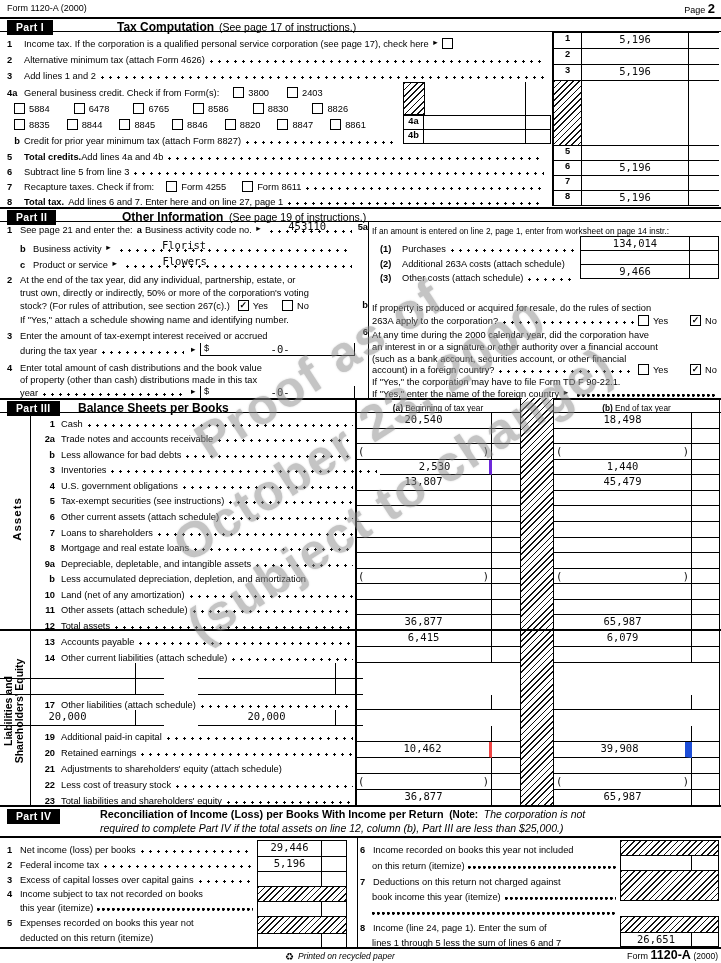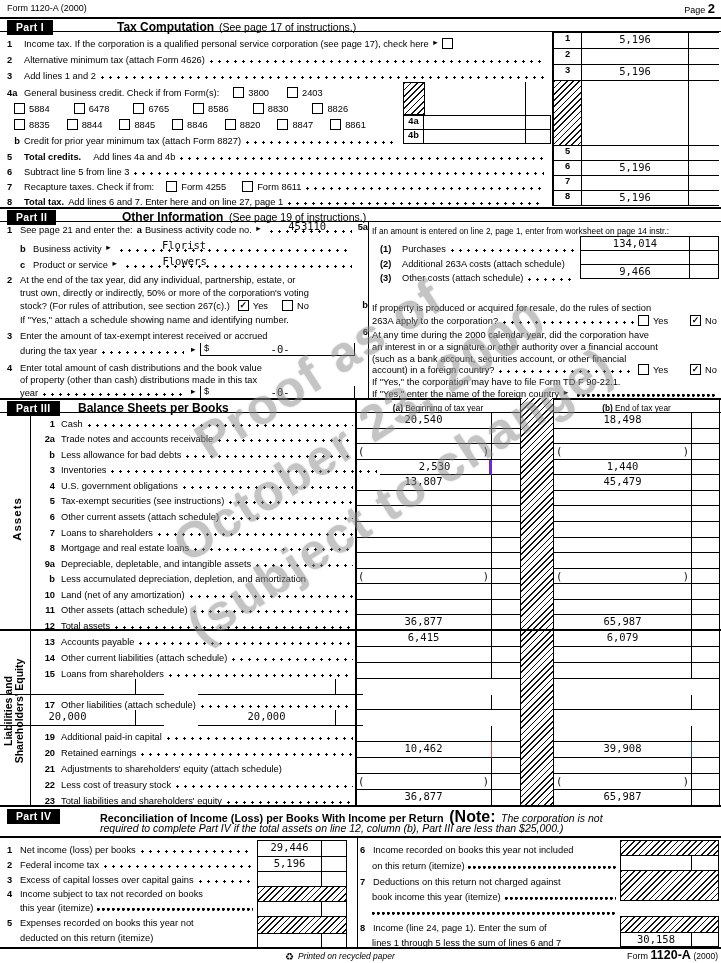--- a/index.html
+++ b/index.html
@@ -122,21 +122,21 @@
       <span>8861</span>
   </div>
   <div class="ab line" style="left:7px;top:133px;width:390px">
     <span class="ln" style="width:17px;text-align:right;padding-right:4px;box-sizing:border-box">b</span>
     <span>Credit for prior year minimum tax (attach Form 8827)</span>
     <span class="dl"></span>
   </div>
   <div class="ab line" style="left:7px;top:149px;width:540px">
     <span class="ln">5</span>
     <span class="b">Total credits.</span>
-    <span style="margin-left:12px">Add lines 4a and 4b</span>
+    <span style="margin-left:0">Add lines 4a and 4b</span>
     <span class="dl"></span>
   </div>
   <div class="ab line" style="left:7px;top:164px;width:540px">
     <span class="ln">6</span>
     <span>Subtract line 5 from line 3</span>
     <span class="dl"></span>
   </div>
   <div class="ab line" style="left:7px;top:179px;width:540px">
     <span class="ln">7</span>
     <span>Recapture taxes. Check if from:</span>
@@ -588,25 +588,20 @@
           <span class="p3lab">Other current liabilities (attach schedule)</span>
           <span class="dl"></span>
         </span>
       <span class="c3 val" style="width:136px;border-right:1px solid #000"></span>
         <span class="c3" style="width:28px"></span>
         <span style="flex:none;width:34px"></span>
       <span class="c3 val" style="width:138px;border-right:1px solid #000"></span>
         <span class="c3" style="width:27px"></span>
     </div>
     <div class="p3r" style="height:15.91px">
-      <span class="p3left">
-          <span class="p3num">15</span>
-          <span class="p3lab">Loans from shareholders</span>
-          <span class="dl"></span>
-        </span>
       <span class="c3 val" style="width:136px;border-right:1px solid #000"></span>
         <span class="c3" style="width:28px"></span>
         <span style="flex:none;width:34px"></span>
       <span class="c3 val" style="width:138px;border-right:1px solid #000"></span>
         <span class="c3" style="width:27px"></span>
     </div>
     <div class="p3r" style="height:15.91px">
       <span class="c3 val" style="width:136px;border-right:1px solid #000"></span>
         <span class="c3" style="width:28px"></span>
         <span style="flex:none;width:34px"></span>
@@ -643,24 +638,24 @@
         <span style="flex:none;width:34px"></span>
       <span class="c3 val" style="width:138px;border-right:1px solid #000"></span>
         <span class="c3" style="width:27px"></span>
     </div>
     <div class="p3r" style="height:15.91px">
       <span class="p3left">
           <span class="p3num">20</span>
           <span class="p3lab">Retained earnings</span>
           <span class="dl"></span>
         </span>
-      <span class="c3 val" style="width:136px;border-right:1px solid #ef4444">10,462</span>
-        <span class="c3" style="width:28px"></span>
-        <span style="flex:none;width:34px"></span>
-      <span class="c3 val" style="width:138px;border-right:1px solid #1d4ed8">39,908</span>
+      <span class="c3 val" style="width:136px;border-right:3px solid #ef4444">10,462</span>
+        <span class="c3" style="width:28px"></span>
+        <span style="flex:none;width:34px"></span>
+      <span class="c3 val" style="width:138px;border-right:7px solid #1d4ed8">39,908</span>
         <span class="c3" style="width:27px"></span>
     </div>
     <div class="p3r" style="height:15.91px">
       <span class="p3left">
           <span class="p3num">21</span>
           <span class="p3lab">Adjustments to shareholders' equity (attach schedule)</span>
         </span>
       <span class="c3 val" style="width:136px;border-right:1px solid #000"></span>
         <span class="c3" style="width:28px"></span>
         <span style="flex:none;width:34px"></span>
@@ -698,21 +693,21 @@
         <span class="c3" style="width:27px"></span>
     </div>
   </div>
   <div class="ab" style="left:0;top:629px;width:721px;border-top:2px solid #000"></div>
   <div class="ab" style="left:0;top:805px;width:721px;border-top:2px solid #000"></div>
 
   <div class="ab" style="left:0;top:806px;width:721px;height:32px;box-sizing:border-box;border-bottom:2px solid #000">
     <span class="badge ab" style="left:7px;top:3px">Part IV</span>
     <span class="ab" style="left:100px;top:2px;white-space:nowrap">
       <span class="b" style="font-size:10.8px">Reconciliation of Income (Loss) per Books With Income per Return</span>
-      <span class="b" style="font-size:16px;margin-left:3px">(Note:</span>
+      <span class="b" style="font-size:10px;margin-left:3px">(Note:</span>
       <span class="it" style="font-size:10.5px;margin-left:3px">The corporation is not</span>
     </span>
     <span class="ab it" style="left:100px;top:16px;font-size:10.5px;white-space:nowrap">required to complete Part IV if the total assets on line 12, column (b), Part III are less than $25,000.)</span>
   </div>
 
   <div class="ab" style="left:357px;top:838px;height:109px;border-left:1px solid #000"></div>
 
   <div class="ab line" style="left:7px;top:842px;width:248px">
     <span class="ln2">1</span>
       <span>Net income (loss) per books</span>
@@ -797,21 +792,21 @@
   </div>
 
   <div class="ab hatch" style="left:620px;top:840px;width:99px;height:16px;border:1px solid #000;box-sizing:border-box"></div>
   <div class="ab" style="left:620px;top:856px;width:99px;height:15px;border:1px solid #000;border-top:none;box-sizing:border-box;display:flex">
     <span style="width:71px;border-right:1px solid #000;box-sizing:border-box"></span>
       <span style="flex:1"></span>
   </div>
   <div class="ab hatch" style="left:620px;top:871px;width:99px;height:30px;border:1px solid #000;border-top:none;box-sizing:border-box"></div>
   <div class="ab hatch" style="left:620px;top:916px;width:99px;height:17px;border:1px solid #000;box-sizing:border-box"></div>
   <div class="ab" style="left:620px;top:933px;width:99px;height:14px;border:1px solid #000;border-top:none;box-sizing:border-box;display:flex">
-    <span class="val" style="width:71px;border-right:1px solid #000;box-sizing:border-box;text-align:center">30,158</span>
+    <span class="val" style="width:71px;border-right:1px solid #000;box-sizing:border-box;text-align:center">26,651</span>
       <span style="flex:1"></span>
   </div>
 
   <div class="ab" style="left:0;top:947px;width:721px;border-top:2px solid #000"></div>
 
   <div class="ab" style="left:285px;top:950px;height:12px;display:flex;align-items:center">
     <span style="font-size:10px;margin-right:4px">♻</span>
     <span class="it" style="font-size:8.5px">Printed on recycled paper</span>
   </div>
   <div class="ab" style="left:540px;top:948px;width:178px;text-align:right;white-space:nowrap">

